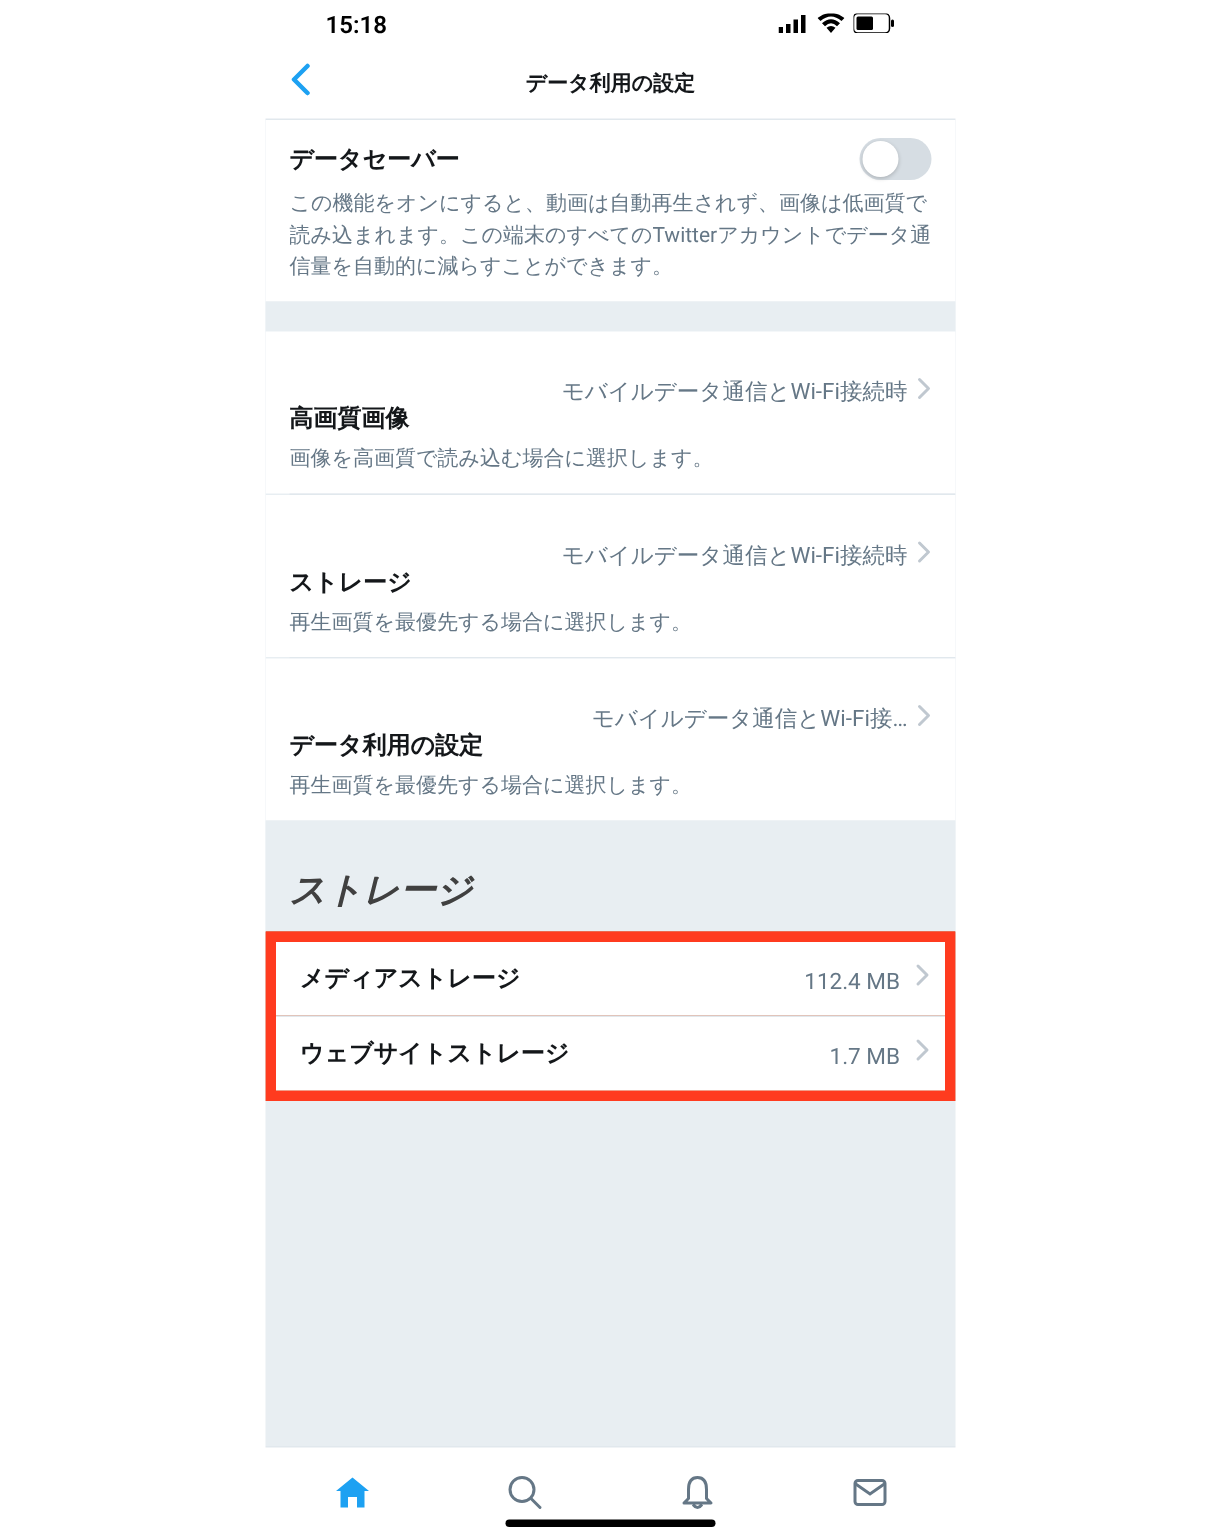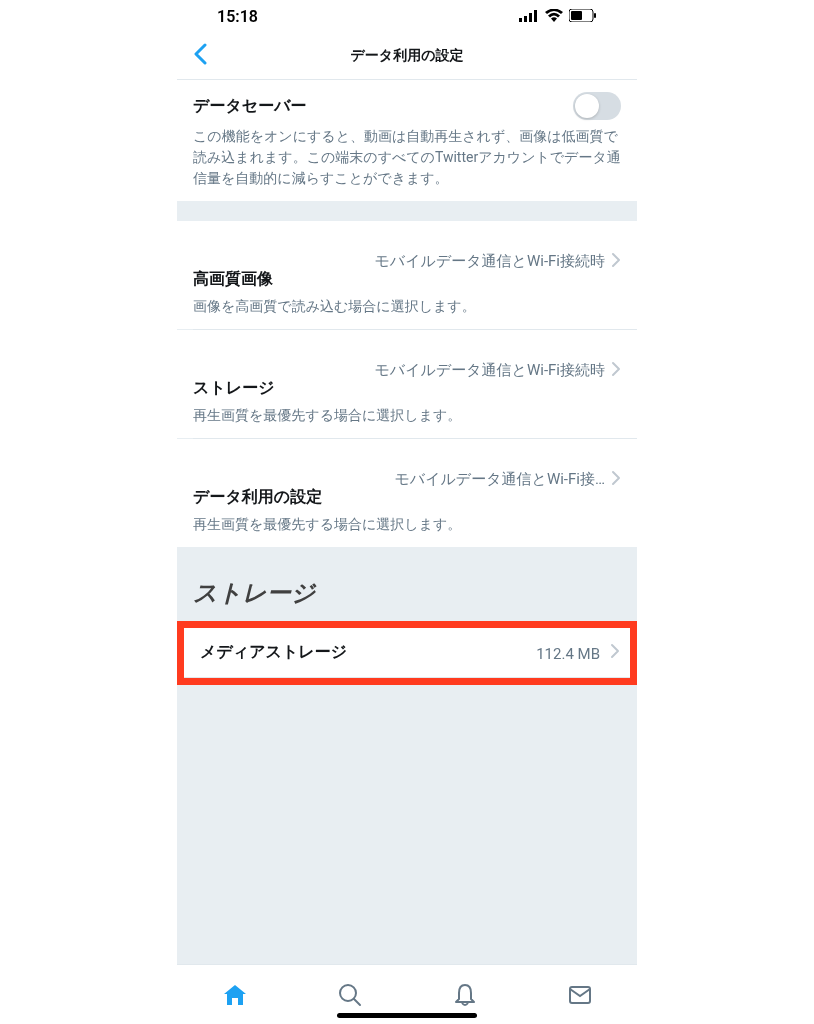--- a/index.html
+++ b/index.html
@@ -313,20 +313,31 @@
         <div class="storage-right">
           <div class="storage-value">112.4 MB</div>
           <div class="chev">
             <svg width="10" height="16" viewBox="0 0 10 16">
                 <path d="M2 2 L8 8 L2 14" stroke="#c0c8d0" stroke-width="2" fill="none" stroke-linecap="round" stroke-linejoin="round"></path>
               </svg>
           </div>
         </div>
       </div>
       <div class="divider" style="margin-left:0"></div>
+      <div class="storage-row">
+        <div class="storage-title">ウェブサイトストレージ</div>
+        <div class="storage-right">
+          <div class="storage-value">1.7 MB</div>
+          <div class="chev">
+            <svg width="10" height="16" viewBox="0 0 10 16">
+                <path d="M2 2 L8 8 L2 14" stroke="#c0c8d0" stroke-width="2" fill="none" stroke-linecap="round" stroke-linejoin="round"></path>
+              </svg>
+          </div>
+        </div>
+      </div>
     </div>
 
   </div>
 
   <div class="tab-bar">
     <div class="tab-item">
       <svg width="26" height="26" viewBox="0 0 26 26">
         <path d="M13 3 L24 12 L21 12 L21 23 L16 23 L16 16 L10 16 L10 23 L5 23 L5 12 L2 12 Z" fill="#1da1f2"></path>
       </svg>
     </div>

